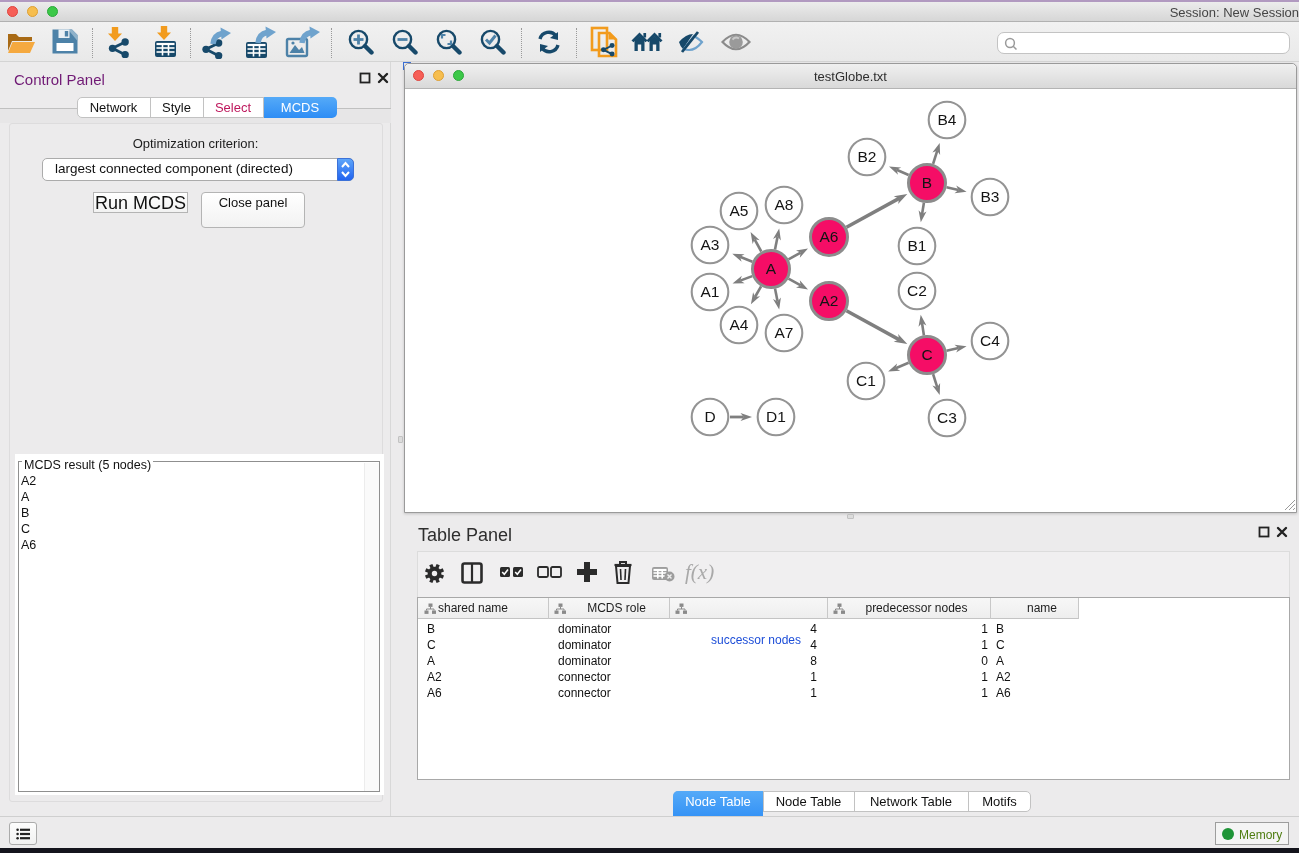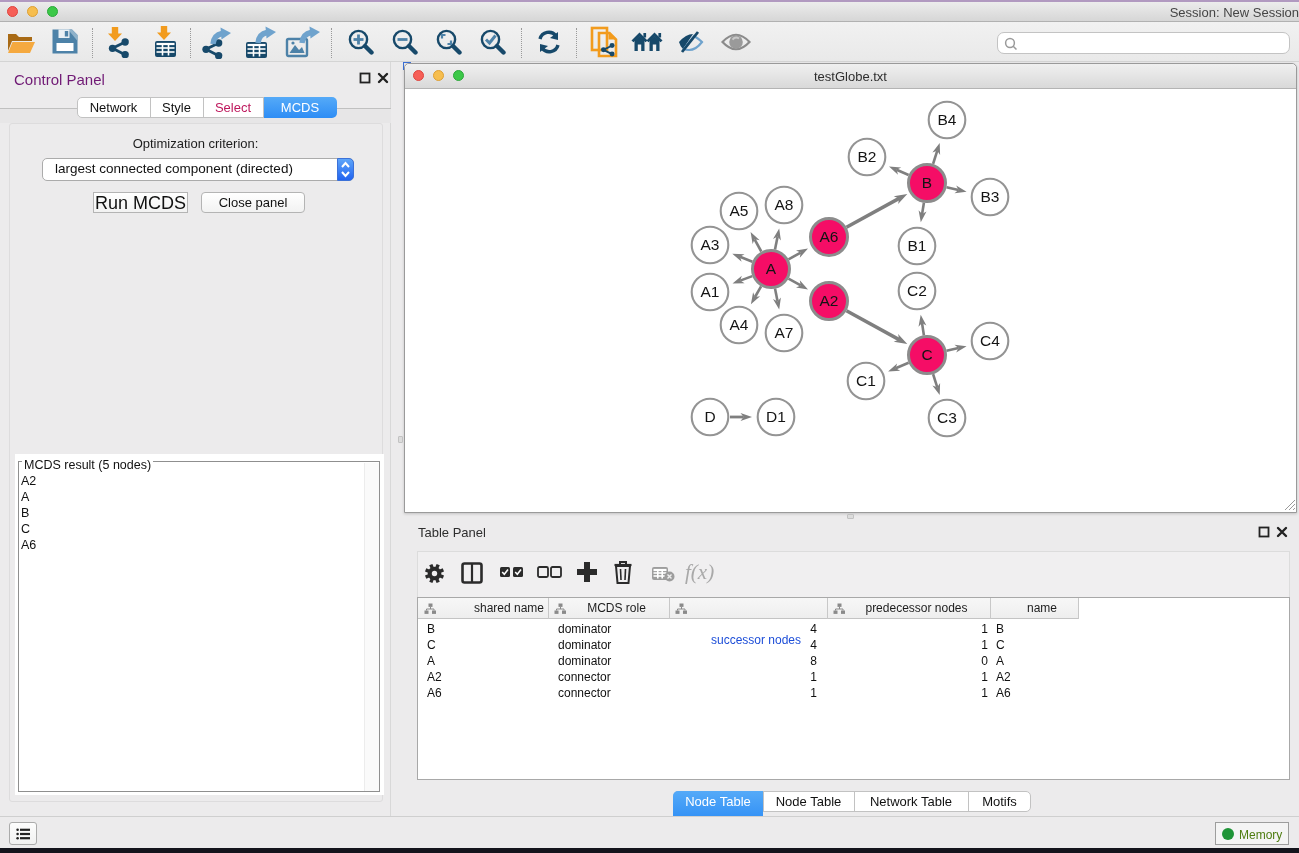--- a/index.html
+++ b/index.html
@@ -156,21 +156,21 @@
 <div class="abs" style="left:9px;top:123px;width:374px;height:679px;background:#ecebec;border:1px solid #dddcdd;border-radius:3px"></div>
 <div class="abs" style="left:0;top:136px;width:391px;text-align:center;font-size:13px;color:#1d1d1d">Optimization criterion:</div>
 <div class="abs" style="left:42px;top:158px;width:312px;height:23px;background:#fff;border:1px solid #ababab;border-radius:5px"></div>
 <div class="abs" style="left:55px;top:161px;font-size:13.5px;color:#111">largest connected component (directed)</div>
 <div class="abs" style="left:337px;top:158px;width:17px;height:23px;background:linear-gradient(#5ea5f9,#2163f0);border-radius:0 5px 5px 0;border:1px solid #3c71d8"></div>
 <svg class="abs" style="left:340px;top:161px" width="11" height="17" viewBox="0 0 11 17">
     <path d="M2 6 L5.5 2 L9 6" fill="none" stroke="#fff" stroke-width="2"></path>
     <path d="M2 11 L5.5 15 L9 11" fill="none" stroke="#fff" stroke-width="2"></path>
   </svg>
 <div class="abs" style="left:93px;top:192px;width:95px;height:21px;background:linear-gradient(#ffffff,#f2f2f2);border:1px solid #b4b4b4;border-radius:0;font-size:18px;text-align:center;line-height:20px;color:#111">Run MCDS</div>
-<div class="abs" style="left:201px;top:192px;width:104px;height:21px;background:linear-gradient(#ffffff,#f2f2f2);border:1px solid #b4b4b4;border-radius:4px;font-size:13px;text-align:center;line-height:20px;color:#111">Close panel</div>
+<div class="abs" style="left:201px;top:192px;width:104px;height:36px;background:linear-gradient(#ffffff,#f2f2f2);border:1px solid #b4b4b4;border-radius:4px;font-size:13px;text-align:center;line-height:20px;color:#111">Close panel</div>
 <div class="abs" style="left:15px;top:454px;width:369px;height:341px;background:#fff"></div>
 <div class="abs" style="left:18px;top:461px;width:362px;height:331px;border:1px solid #8f8f8f"></div>
 <div class="abs" style="left:22px;top:454px;background:#fff;padding:4px 2px;font-size:12.5px;color:#111">MCDS result (5 nodes)</div>
 <div class="abs" style="left:364px;top:463px;width:15px;height:328px;background:#fafafa;border-left:1px solid #ececec"></div>
 <div class="abs" style="left:21px;top:473px;font-size:12.5px;color:#111;line-height:16px">A2<br>A<br>B<br>C<br>A6</div>
 <div class="abs" style="left:404px;top:63px;width:893px;height:450px;background:#fff;border:1px solid #9a9a9a;border-radius:5px 5px 0 0;box-shadow:0 1px 3px rgba(0,0,0,0.18)"></div>
 <div class="abs" style="left:405px;top:64px;width:891px;height:25px;background:linear-gradient(#f0f0f0,#d9d9d9);border-bottom:1px solid #b4b4b4;border-radius:5px 5px 0 0"></div>
 <div class="abs" style="left:412.5px;top:70px;width:11px;height:11px;border-radius:50%;background:#f65f57;border:1px solid #e0443e"></div>
 <div class="abs" style="left:432.5px;top:70px;width:11px;height:11px;border-radius:50%;background:#f6be4f;border:1px solid #dfa033"></div>
 <div class="abs" style="left:452.5px;top:70px;width:11px;height:11px;border-radius:50%;background:#3cc848;border:1px solid #2ca83b"></div>
@@ -262,21 +262,21 @@
   </svg>
 <svg class="abs" style="left:1283px;top:498px" width="13" height="13" viewBox="0 0 13 13">
     <g stroke="#9a9a9a" stroke-width="1">
       <line x1="12" y1="2" x2="2" y2="12"></line>
       <line x1="12" y1="6" x2="6" y2="12"></line>
       <line x1="12" y1="10" x2="10" y2="12"></line>
     </g>
   </svg>
 <div class="abs" style="left:398px;top:436px;width:5px;height:7px;background:#dcdcdc;border:1px solid #c2c2c2;border-radius:1px"></div>
 <div class="abs" style="left:847px;top:514px;width:7px;height:5px;background:#dcdcdc;border:1px solid #c2c2c2;border-radius:1px"></div>
-<div class="abs" style="left:418px;top:525px;font-size:13px;color:#2e2e2e">Table Panel</div>
+<div class="abs" style="left:418px;top:525px;font-size:18px;color:#2e2e2e">Table Panel</div>
 <svg class="abs" style="left:1258px;top:526px" width="12" height="12" viewBox="0 0 12 12">
     <rect x="1.5" y="1.5" width="9" height="9" fill="none" stroke="#222" stroke-width="1.8"></rect>
   </svg>
 <svg class="abs" style="left:1276px;top:526px" width="12" height="12" viewBox="0 0 12 12">
     <path d="M2 2 L10 10 M10 2 L2 10" stroke="#222" stroke-width="2.4" stroke-linecap="round"></path>
   </svg>
 <div class="abs" style="left:417px;top:551px;width:873px;height:46px;background:#f0eff0;border:1px solid #dcdcdc;border-bottom:0"></div>
 <svg style="position:absolute;left:424px;top:563px" width="21" height="21" viewBox="0 0 21 21">
     <g fill="#2b2b2b">
       <circle cx="10.5" cy="10.5" r="6.8"></circle>
@@ -329,21 +329,21 @@
   </svg>
 <div style="position:absolute;left:685px;top:560px;font-family:'Liberation Serif',serif;font-style:italic;font-size:21px;color:#a9a9a9">f(x)</div>
 <div class="abs" style="left:417px;top:597px;width:873px;height:183px;background:#fff;border:1px solid #a8a8a8"></div>
 <div class="abs" style="left:418px;top:598px;width:660px;height:21px;background:linear-gradient(#f7f7f7,#eeeeee);border-bottom:1px solid #c4c4c4"></div>
 <svg style="position:absolute;left:424px;top:603px" width="13" height="12" viewBox="0 0 13 12">
     <rect x="4.5" y="0.5" width="4" height="3.4" fill="#8a8a8a"></rect>
     <rect x="0.5" y="7.5" width="4" height="3.4" fill="#8a8a8a"></rect>
     <rect x="8" y="7.5" width="4" height="3.4" fill="#8a8a8a"></rect>
     <path d="M6.5 4 L6.5 6 M2.5 7.5 L2.5 6 L10 6 L10 7.5" fill="none" stroke="#8a8a8a" stroke-width="1"></path>
   </svg>
-<div class="abs" style="left:438px;top:601px;width:106px;text-align:right;font-size:12px;color:#1d1d1d">shared name</div>
+<div class="abs" style="left:438px;top:601px;width:106px;text-align:left;font-size:12px;color:#1d1d1d">shared name</div>
 <div class="abs" style="left:548px;top:598px;width:1px;height:21px;background:#c8c8c8"></div>
 <svg style="position:absolute;left:554px;top:603px" width="13" height="12" viewBox="0 0 13 12">
     <rect x="4.5" y="0.5" width="4" height="3.4" fill="#8a8a8a"></rect>
     <rect x="0.5" y="7.5" width="4" height="3.4" fill="#8a8a8a"></rect>
     <rect x="8" y="7.5" width="4" height="3.4" fill="#8a8a8a"></rect>
     <path d="M6.5 4 L6.5 6 M2.5 7.5 L2.5 6 L10 6 L10 7.5" fill="none" stroke="#8a8a8a" stroke-width="1"></path>
   </svg>
 <div class="abs" style="left:568px;top:601px;width:97px;text-align:center;font-size:12px;color:#1d1d1d">MCDS role</div>
 <div class="abs" style="left:669px;top:598px;width:1px;height:21px;background:#c8c8c8"></div>
 <svg style="position:absolute;left:675px;top:603px" width="13" height="12" viewBox="0 0 13 12">

